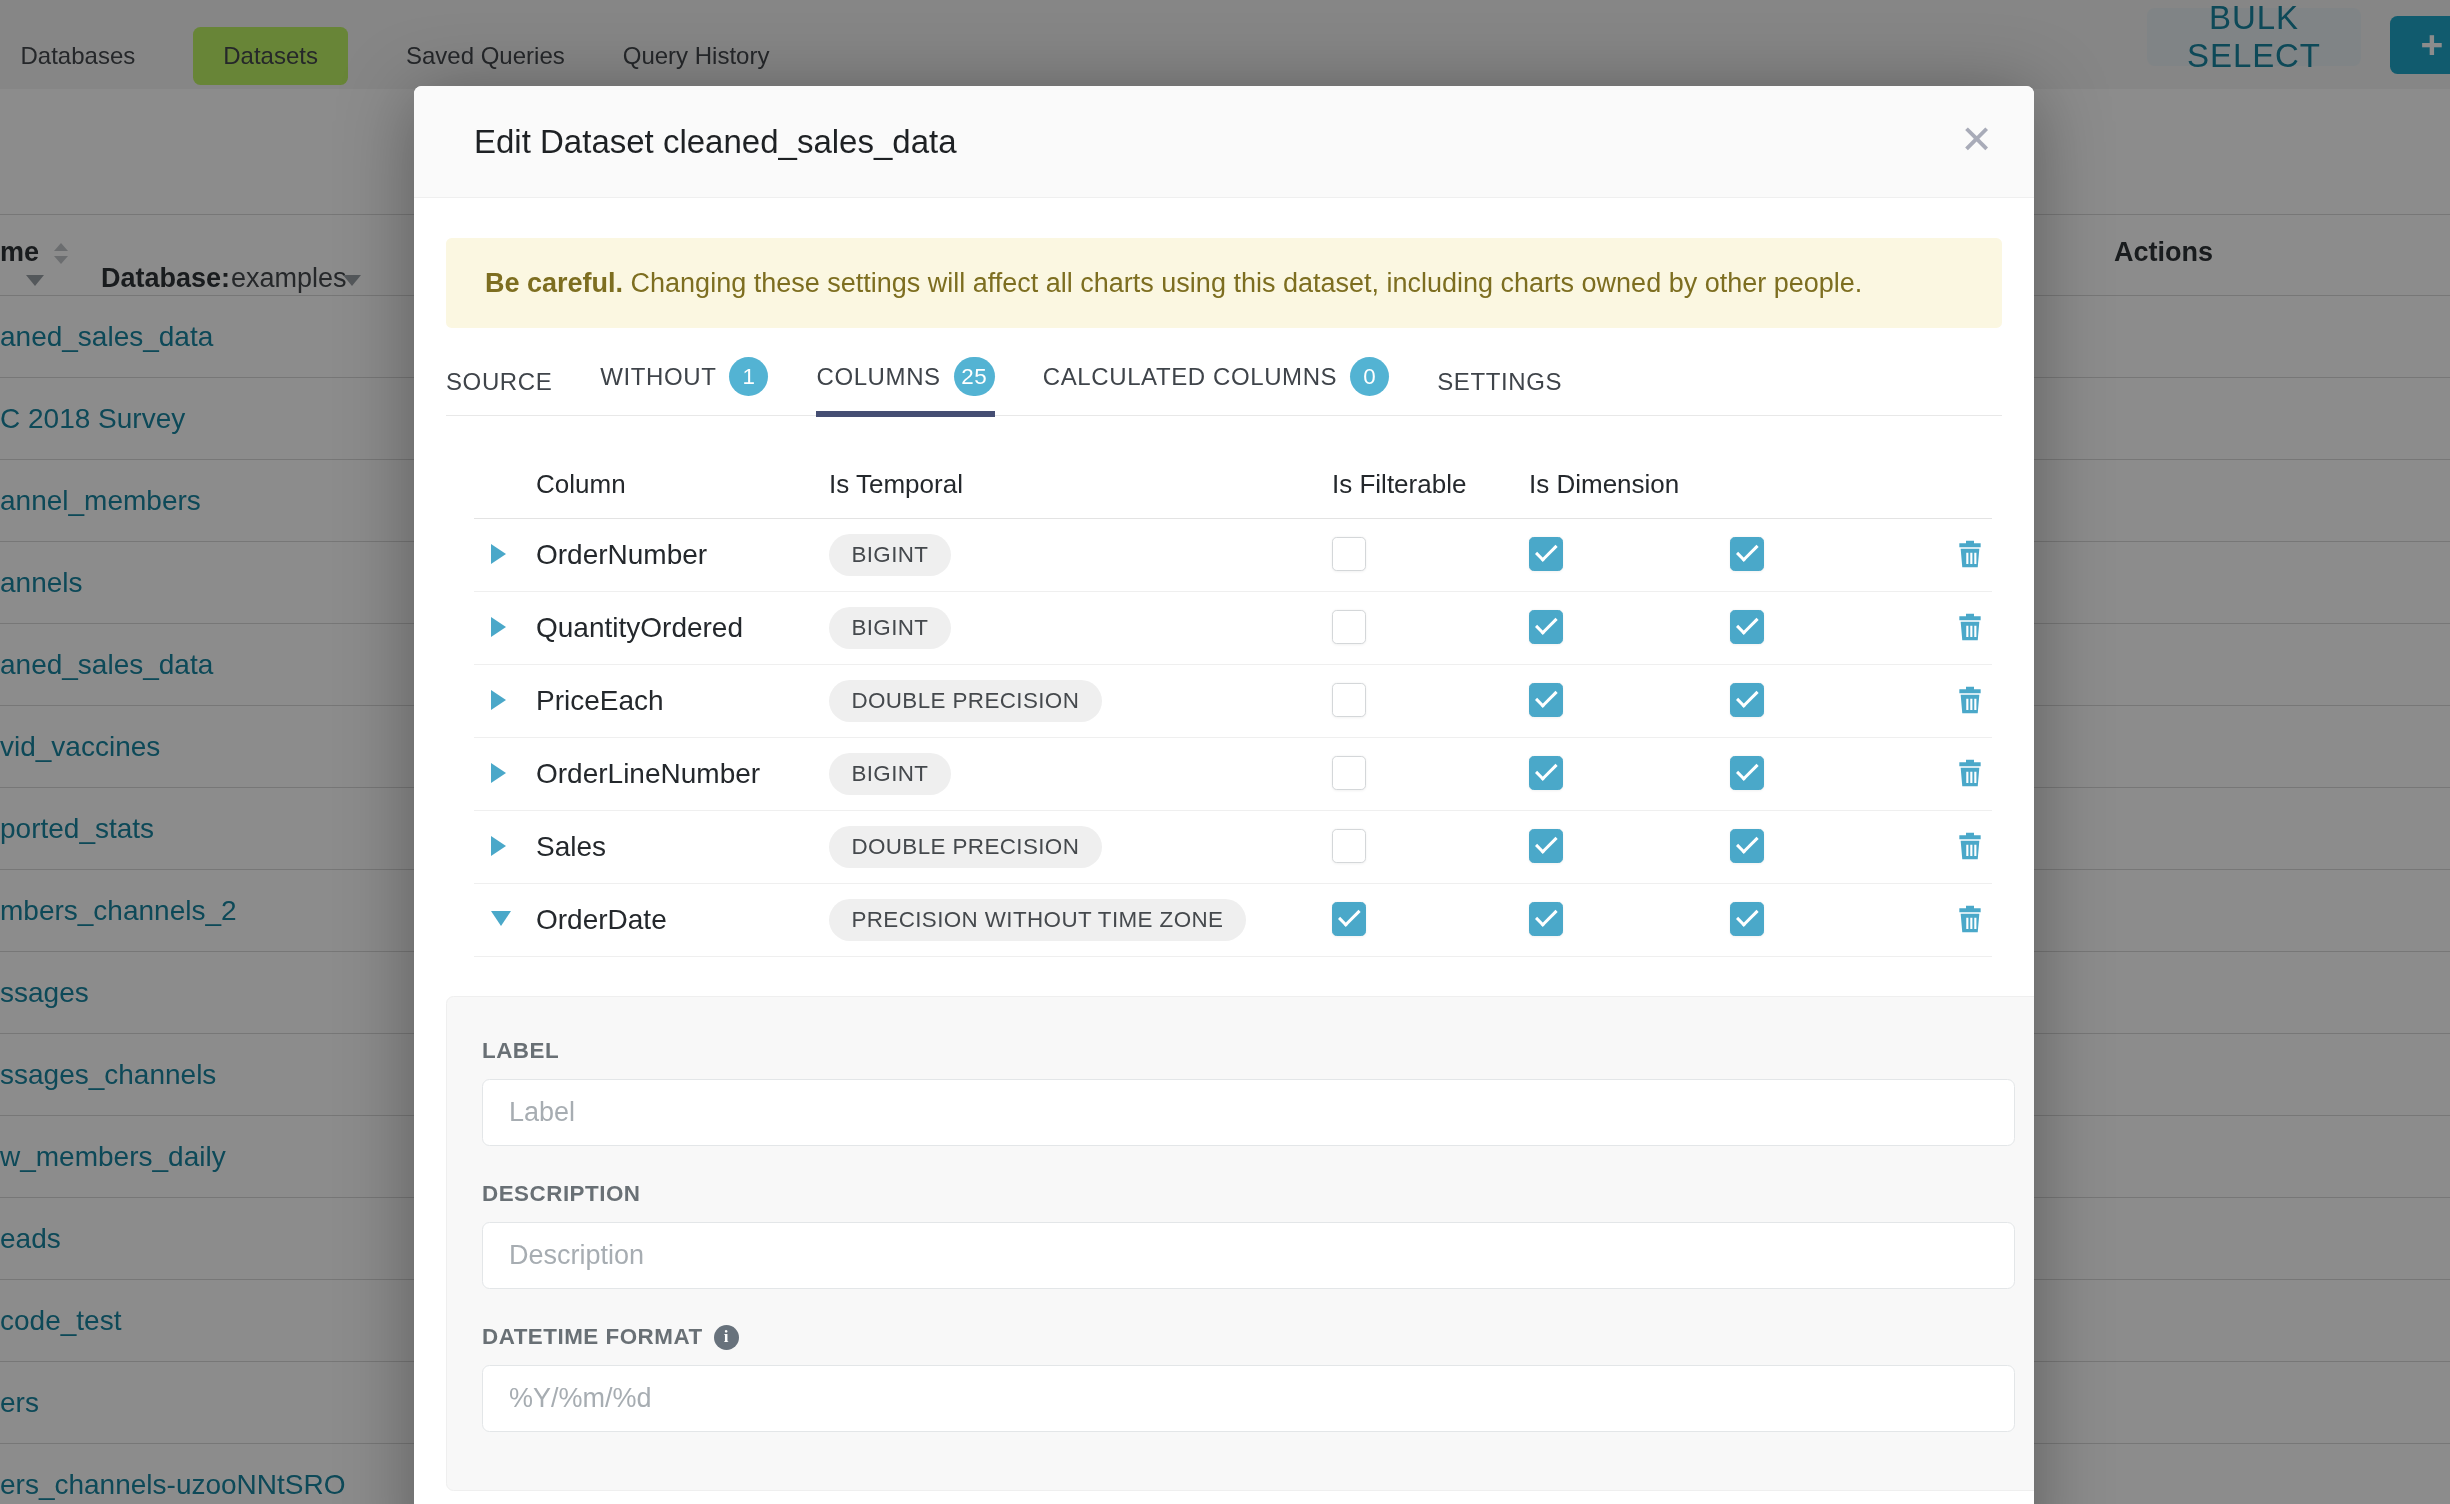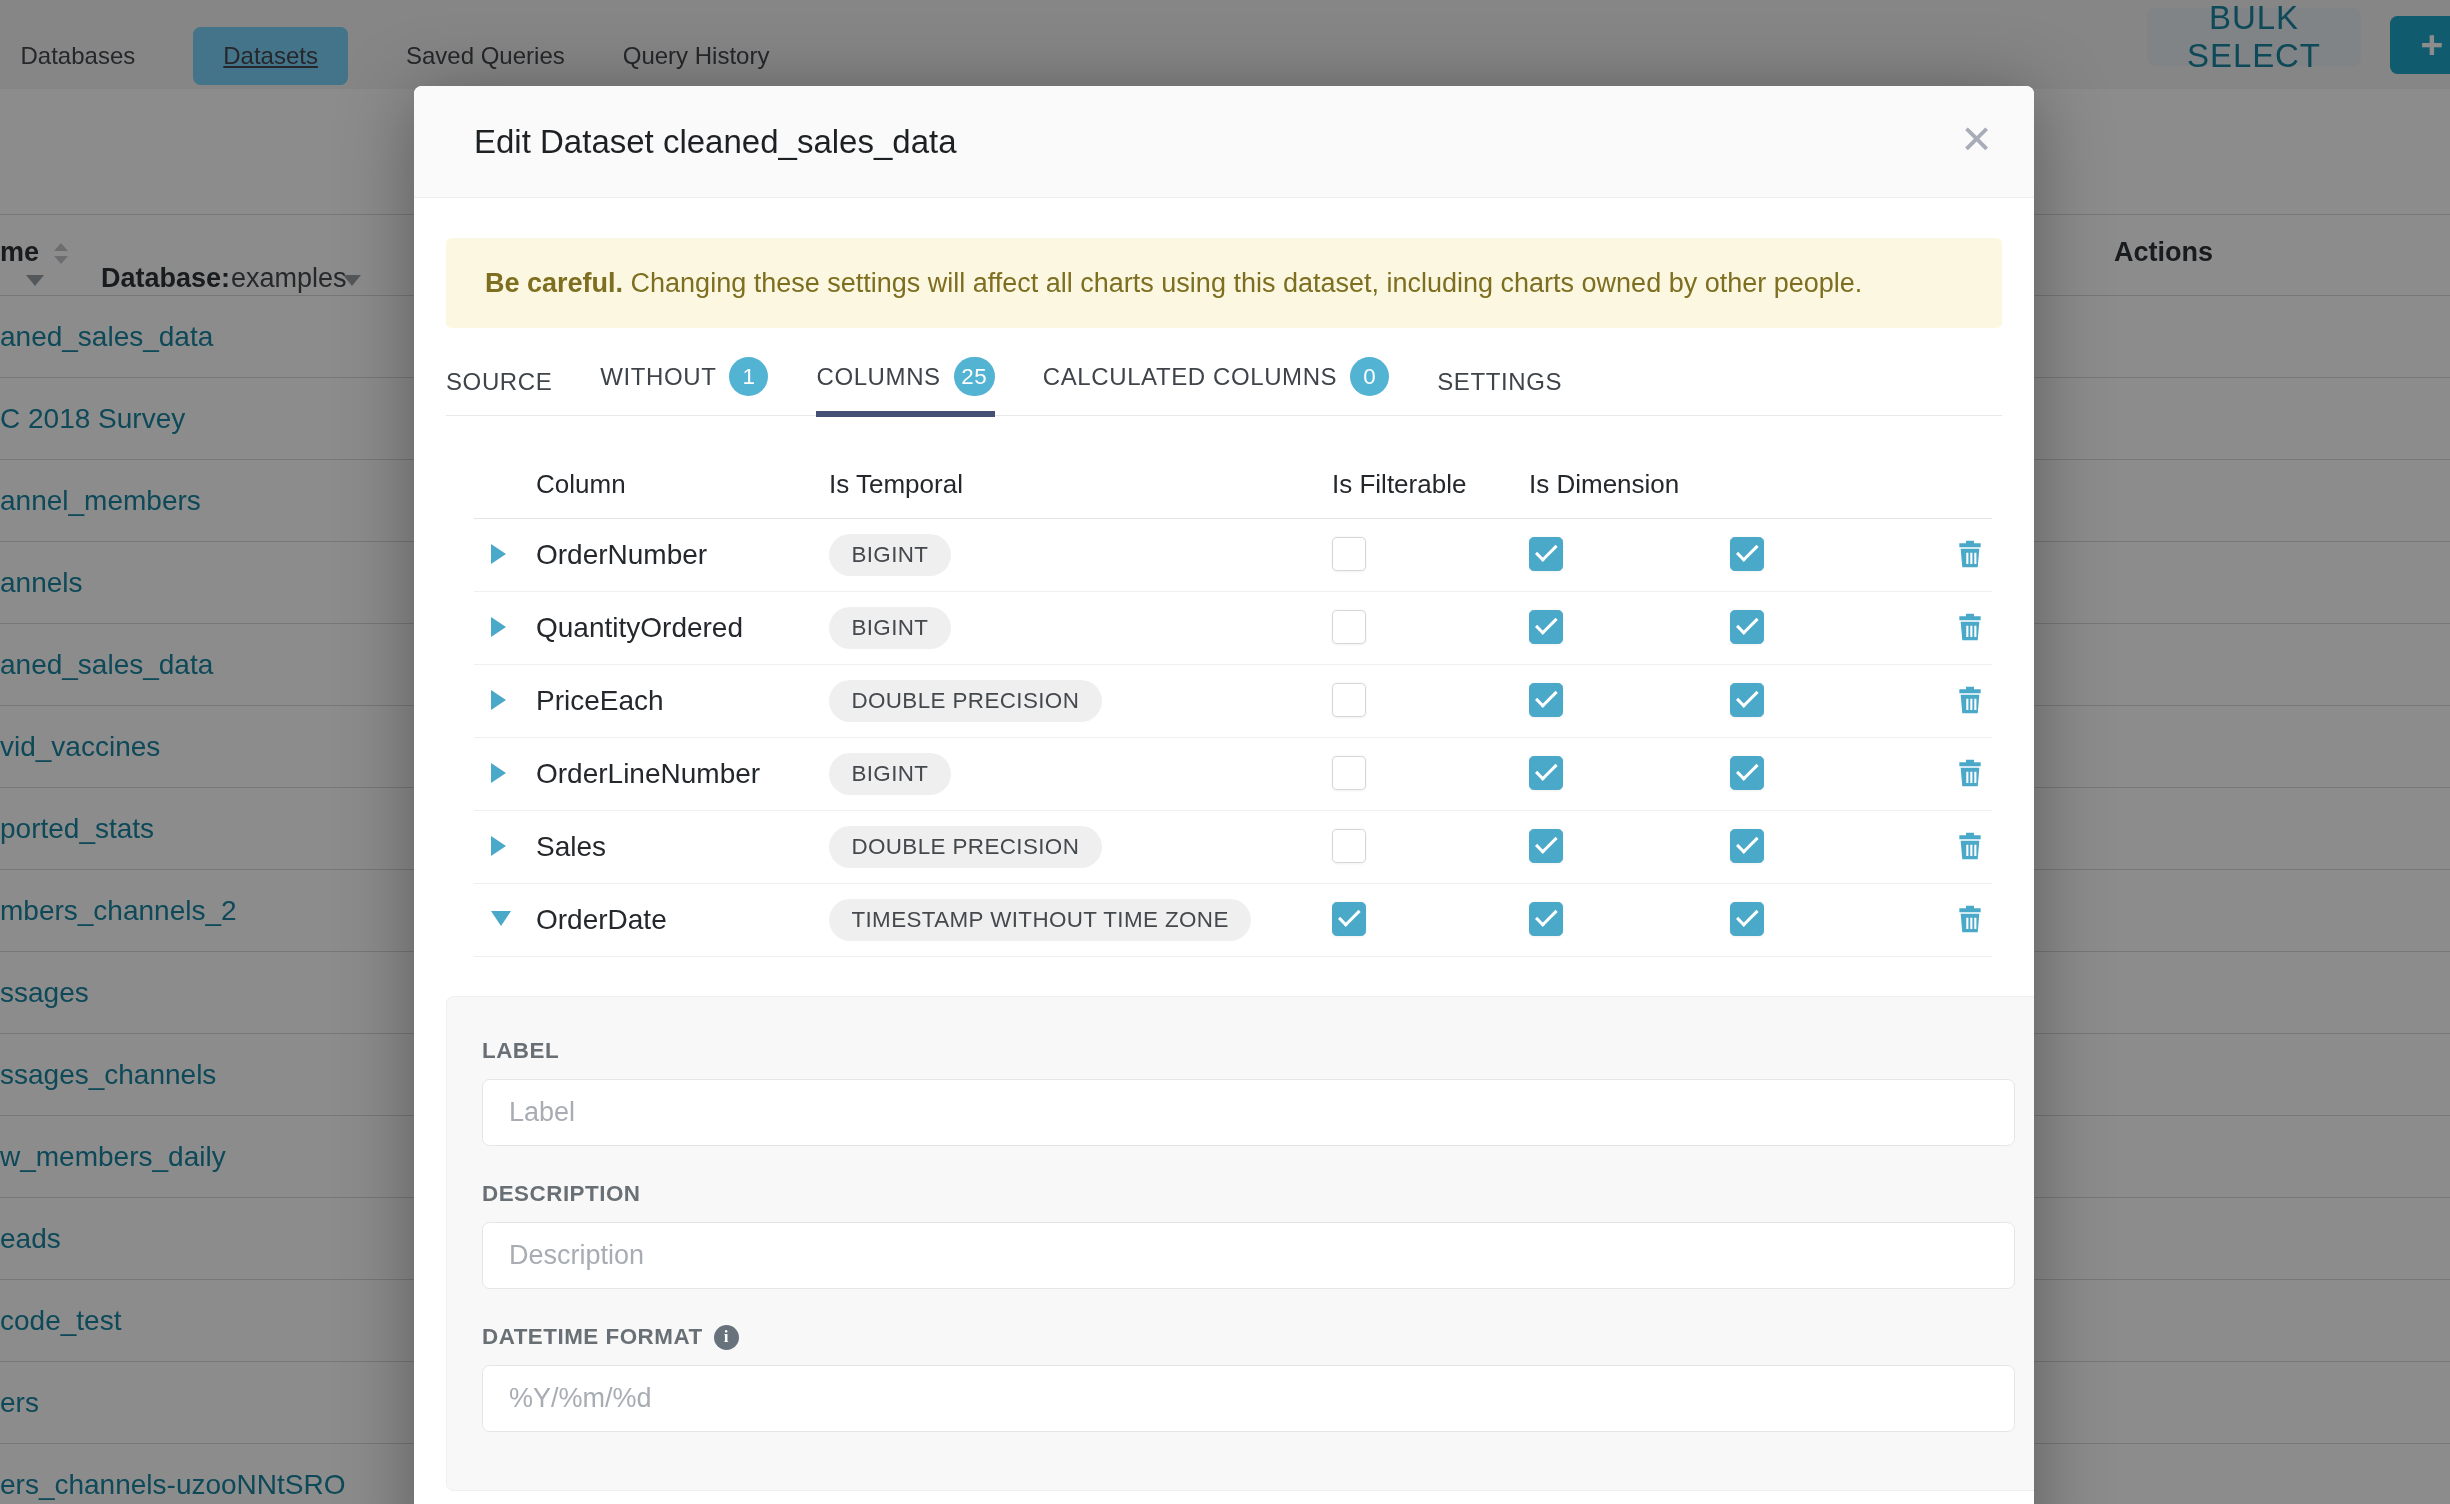--- a/index.html
+++ b/index.html
@@ -7,21 +7,21 @@
   body { font-family:"Liberation Sans","DejaVu Sans",sans-serif; background:#ffffff; position:relative; }
 
   
   .page { position:absolute; inset:0; background:#ffffff; }
 
   .topnav { position:absolute; top:0; left:0; width:100%; height:89px;
             background:#F4F4F4; display:flex; align-items:center; }
   .nav-item { font-size:24px; color:#44484D; margin-left:58px; white-space:nowrap;margin-top:23px; }
   .nav-item:first-child { margin-left:20.5px; }
   .nav-pill { background:transparent; border-radius:7.5px; padding:15px 30px; }
-  .nav-pill.active { background:#7dd3fc;text-decoration:underline; }
+  .nav-pill.active { background:#bef264; }
   .bulk-btn { position:absolute; top:8px; right:89px; width:214px; height:58px;
               background:#EAF1F4; color:#1985A0; border:none; border-radius:7.5px;
               font-size:33px; font-weight:500; letter-spacing:0.9px;
               display:flex; align-items:center; justify-content:center; }
   .add-btn { position:absolute; top:16px; left:2390px; width:84px; height:58px;
              background:#20A7C9; color:#fff; border:none; border-radius:7.5px;
              font-size:39px; font-weight:700; display:flex; align-items:center; justify-content:center; }
 
   .filterbar { position:absolute; top:121px; left:0; width:100%; height:79px; }
   .caret-down { width:0; height:0; border-left:9.3px solid transparent;
@@ -296,21 +296,21 @@
         <span><button class="trash-btn">
               <svg width="32" height="32" viewBox="0 0 24 24">
                 <path fill="currentColor" fill-rule="evenodd" d="M9 2h6v2h5v3H4V4h5V2zM5 8h14l-1.2 14H6.2L5 8zm4.2 3v8.5h1.6V11H9.2zm3 0v8.5h1.6V11h-1.6zm3 0v8.5h1.6V11h-1.6z"></path>
               </svg>
             </button></span>
       </div>
 
       <div class="crow">
         <span class="cell-caret"><span class="expander expanded"></span></span>
         <span class="col-name">OrderDate</span>
-        <span><span class="pill">TIMESTAMP WITHOUT TIME ZONE</span></span>
+        <span><span class="pill">PRECISION WITHOUT TIME ZONE</span></span>
         <span><span class="cb checked"></span></span>
         <span><span class="cb checked"></span></span>
         <span><span class="cb checked"></span></span>
         <span><button class="trash-btn">
               <svg width="32" height="32" viewBox="0 0 24 24">
                 <path fill="currentColor" fill-rule="evenodd" d="M9 2h6v2h5v3H4V4h5V2zM5 8h14l-1.2 14H6.2L5 8zm4.2 3v8.5h1.6V11H9.2zm3 0v8.5h1.6V11h-1.6zm3 0v8.5h1.6V11h-1.6z"></path>
               </svg>
             </button></span>
       </div>
     </div>

